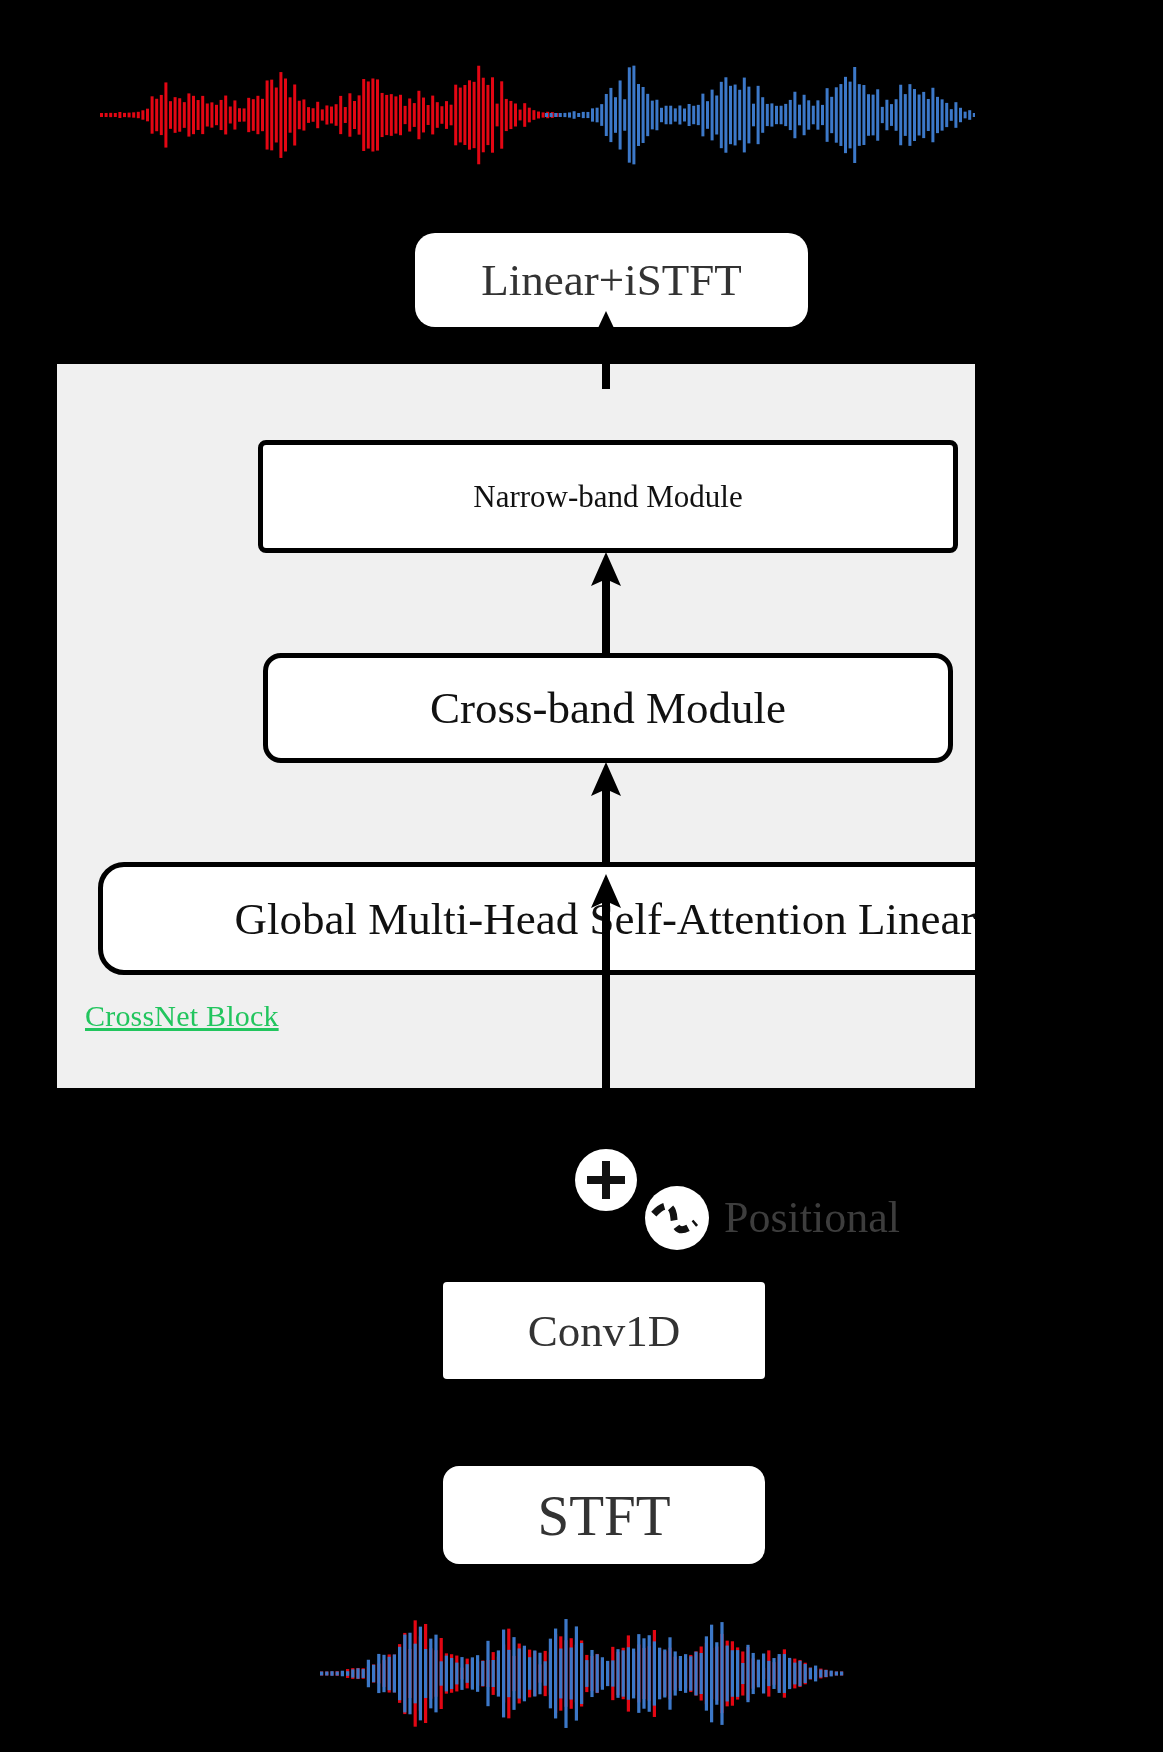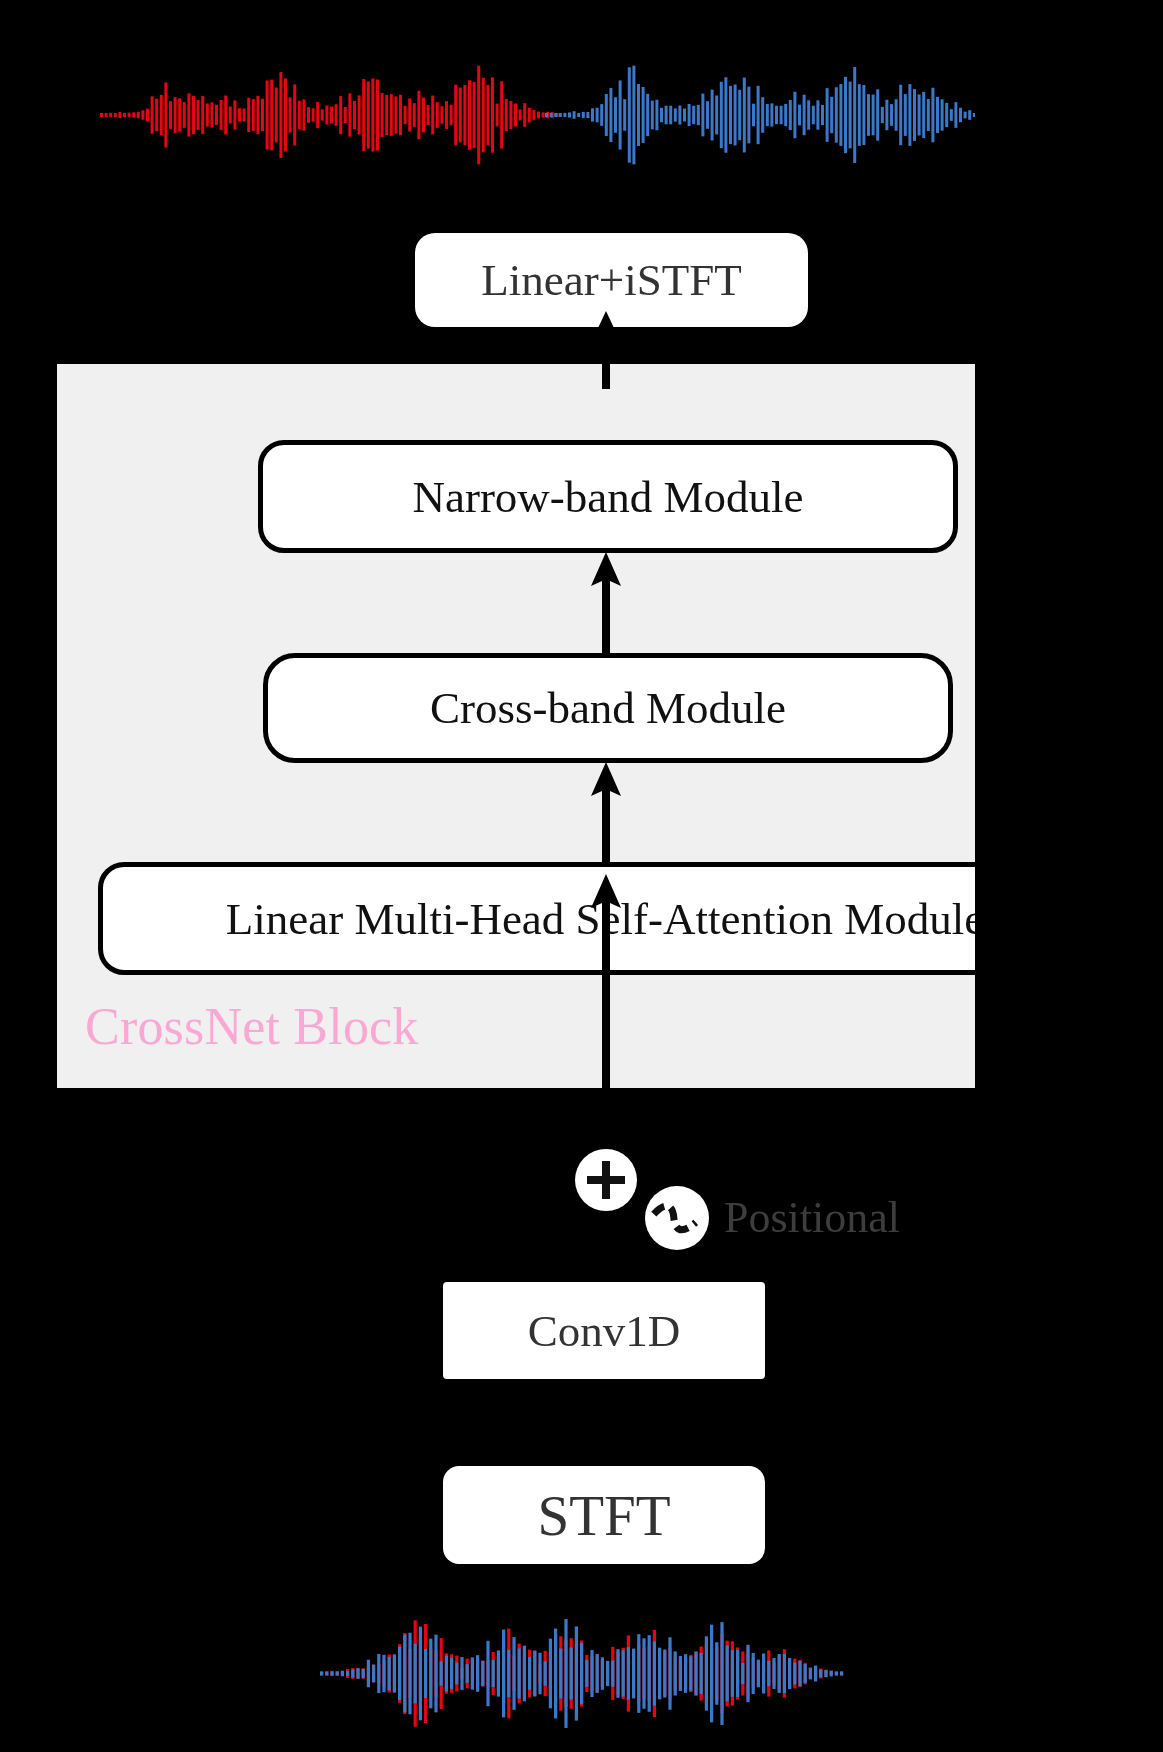--- a/index.html
+++ b/index.html
@@ -28,46 +28,47 @@
     left: 57px;
     top: 364px;
     width: 1106px;
     height: 724px;
     background: #f0f0f0;
   }
   .crossnet-label {
     position: absolute;
     left: 85px;
     top: 1001px;
-    font-size: 52px;
+    font-size: 30px;
     line-height: 1;
-    color: #f9a8d4;
+    color: #22c55e;
     letter-spacing: 0.2px;
     white-space: nowrap;
+    text-decoration: underline;
   }
 
   
   .box {
     position: absolute;
     box-sizing: border-box;
     display: flex;
     align-items: center;
     justify-content: center;
     background: #ffffff;
     color: #333333;
     white-space: nowrap;
   }
   .box.bordered {
     border: 5px solid #000000;
     color: #111111;
   }
 
   .box-linear   { left: 415px; top: 233px;  width: 393px; height: 94px;  border-radius: 20px; font-size: 45px; }
-  .box-narrow   { left: 258px; top: 440px;  width: 700px; height: 113px; border-radius: 26px; font-size: 45px; }
-  .box-cross    { left: 263px; top: 653px;  width: 690px; height: 110px; border-radius: 32px; font-size: 45px; }
+  .box-narrow   { left: 258px; top: 440px;  width: 700px; height: 113px; border-radius: 8px; font-size: 31px; }
+  .box-cross    { left: 263px; top: 653px;  width: 690px; height: 110px; border-radius: 18px; font-size: 45px; }
   .box-global   { left: 98px;  top: 862px;  width: 1014px;height: 113px; border-radius: 26px; font-size: 45px; }
   .box-conv1d   { left: 443px; top: 1282px; width: 322px; height: 97px;  border-radius: 4px; font-size: 45px; }
   .box-stft     { left: 443px; top: 1466px; width: 322px; height: 98px;  border-radius: 16px; font-size: 57px; }
 
   
   .arrow {
     position: absolute;
   }
   .pe-group {
     position: absolute;
@@ -321,21 +322,21 @@
 
   <div class="box box-cross bordered">
     <span>Cross-band Module</span>
   </div>
 
   <svg class="arrow" style="left:583px; top:760px;" width="46" height="108" viewBox="0 0 46 108">
     <path d="M23 2 L38 36 L27 31 L27 108 L19 108 L19 31 L8 36 Z" fill="#000000"></path>
   </svg>
 
   <div class="box box-global bordered">
-    <span>Linear Multi-Head Self-Attention Module</span>
+    <span>Global Multi-Head Self-Attention Linear</span>
   </div>
 
   <svg class="arrow" style="left:583px; top:872px;" width="46" height="216" viewBox="0 0 46 216">
     <path d="M23 2 L38 36 L27 31 L27 216 L19 216 L19 31 L8 36 Z" fill="#000000"></path>
   </svg>
 
   <div class="crossnet-label">CrossNet Block</div>
 
   <svg class="arrow" style="left:574px; top:1148px;" width="64" height="64" viewBox="0 0 64 64">
     <circle cx="32" cy="32" r="31" fill="#ffffff"></circle>

